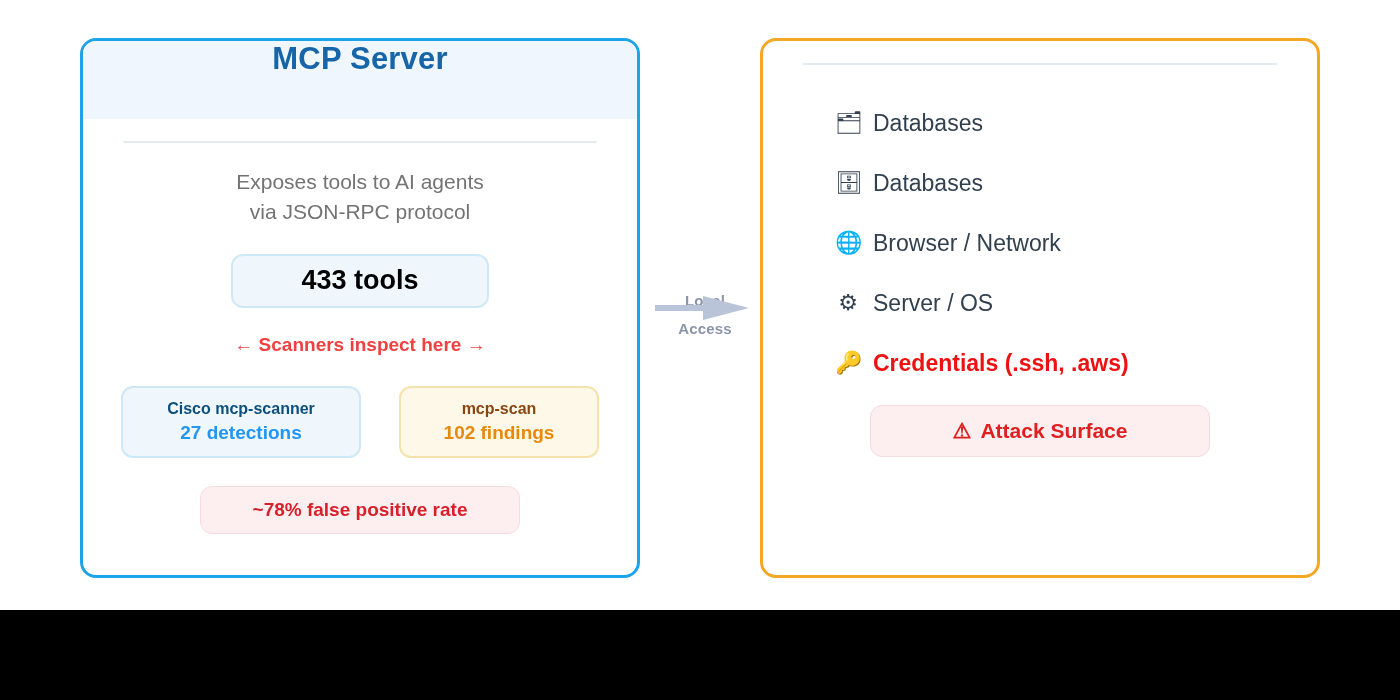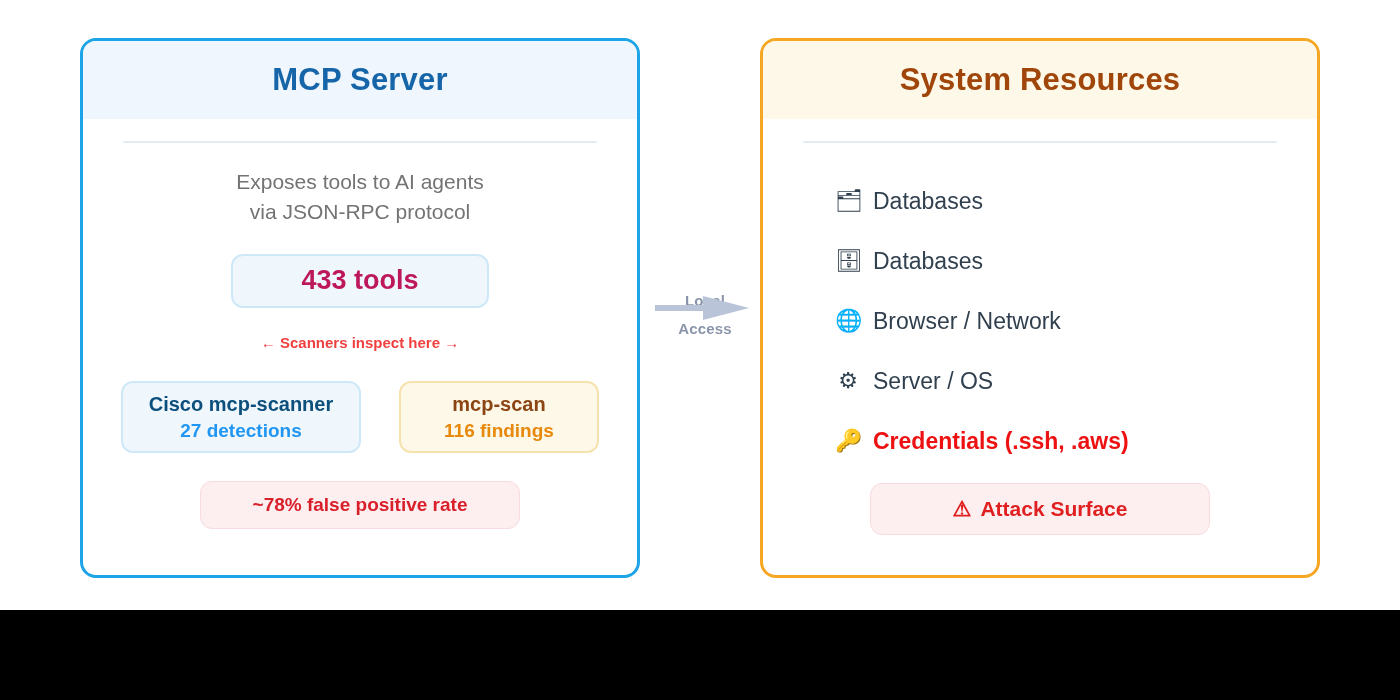--- a/index.html
+++ b/index.html
@@ -55,21 +55,21 @@
     left: 760px;
     top: 38px;
     width: 560px;
     height: 540px;
     border: 3px solid #f5a623;
   }
 
   .panel-header {
     height: 78px;
     display: flex;
-    align-items: center;
+    align-items: flex-start;
     justify-content: center;
     box-sizing: border-box;
   }
 
   .panel-left .panel-header {
     background: #eff6fd;
   }
 
   .panel-right .panel-header {
     background: #fdf8e8;
@@ -110,28 +110,28 @@
     width: 258px;
     height: 54px;
     border: 2px solid #cfe8f8;
     background: #eff7fd;
     border-radius: 12px;
     display: flex;
     align-items: center;
     justify-content: center;
     font-size: 27px;
     font-weight: bold;
-    color: #be185d;
+    color: #000000;
     box-sizing: border-box;
   }
 
   .scanners-note {
     margin-top: 26px;
     text-align: center;
-    font-size: 15px;
+    font-size: 19px;
     font-weight: bold;
     color: #f04040;
   }
 
   .scanner-row {
     margin-top: 30px;
     display: flex;
     justify-content: center;
     gap: 38px;
   }
@@ -153,21 +153,21 @@
     border: 2px solid #cfe8f8;
   }
 
   .scanner-box.mcpscan {
     background: #fdf8e8;
     border: 2px solid #f5e2ac;
     width: 200px;
   }
 
   .scanner-name {
-    font-size: 20px;
+    font-size: 16px;
     font-weight: bold;
   }
   .scanner-count {
     font-size: 19px;
     font-weight: bold;
   }
   .cisco .scanner-name { color: #0d4f7c; }
   .cisco .scanner-count { color: #2196f3; }
   .mcpscan .scanner-name { color: #8b4513; }
   .mcpscan .scanner-count { color: #e8890c; }
@@ -283,41 +283,38 @@
 
       <div class="scanners-note">← Scanners inspect here →</div>
 
       <div class="scanner-row">
         <div class="scanner-box cisco">
           <div class="scanner-name">Cisco mcp-scanner</div>
           <div class="scanner-count">27 detections</div>
         </div>
         <div class="scanner-box mcpscan">
           <div class="scanner-name">mcp-scan</div>
-          <div class="scanner-count">116 findings</div>
+          <div class="scanner-count">102 findings</div>
         </div>
       </div>
 
       <div class="fp-box">~78% false positive rate</div>
     </div>
   </div>
 
   <div class="connector">
     <div class="connector-label top">Local</div>
     <svg class="arrow-svg" width="100" height="28" viewBox="0 0 100 28">
       <rect x="0" y="11" width="62" height="6" fill="#b9c4d8"></rect>
       <polygon points="48,2 94,14 48,26" fill="#b9c4d8"></polygon>
     </svg>
     <div class="connector-label bottom">Access</div>
   </div>
 
   <div class="panel panel-right">
-    <div class="panel-header">
-      <div class="panel-title">System Resources</div>
-    </div>
     <div class="panel-body">
       <div class="divider"></div>
 
       <ul class="resource-list">
         <li class="resource-item">
           <span class="res-icon">🗂</span>
           <span class="res-label">Databases</span>
         </li>
         <li class="resource-item">
           <span class="res-icon">🗄</span>

